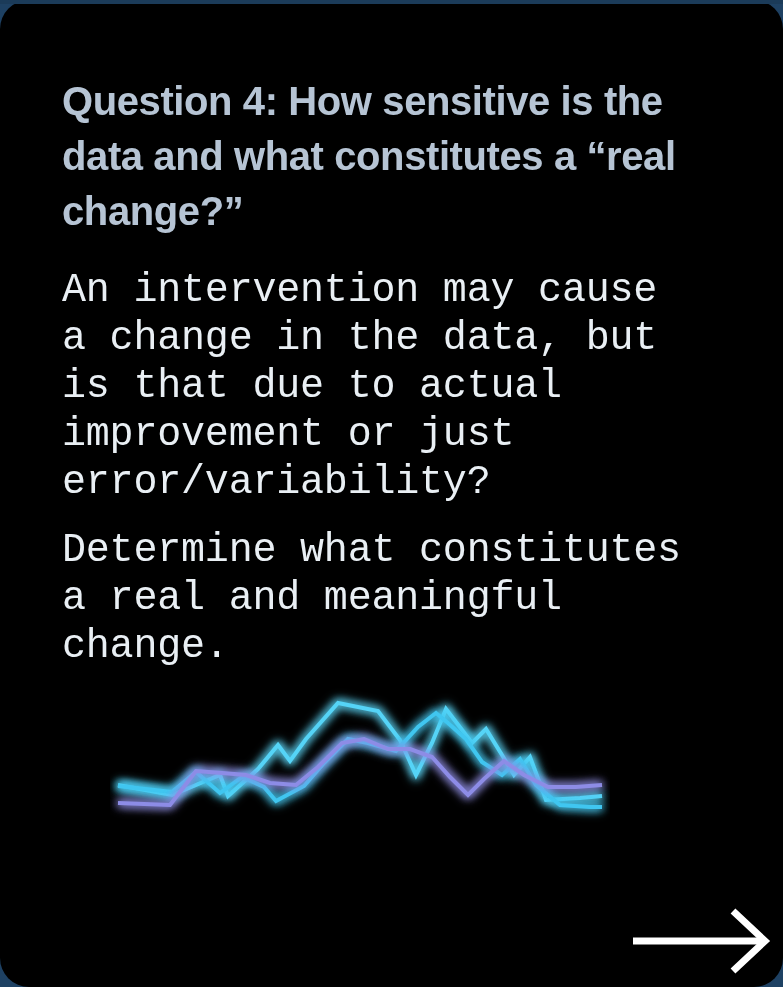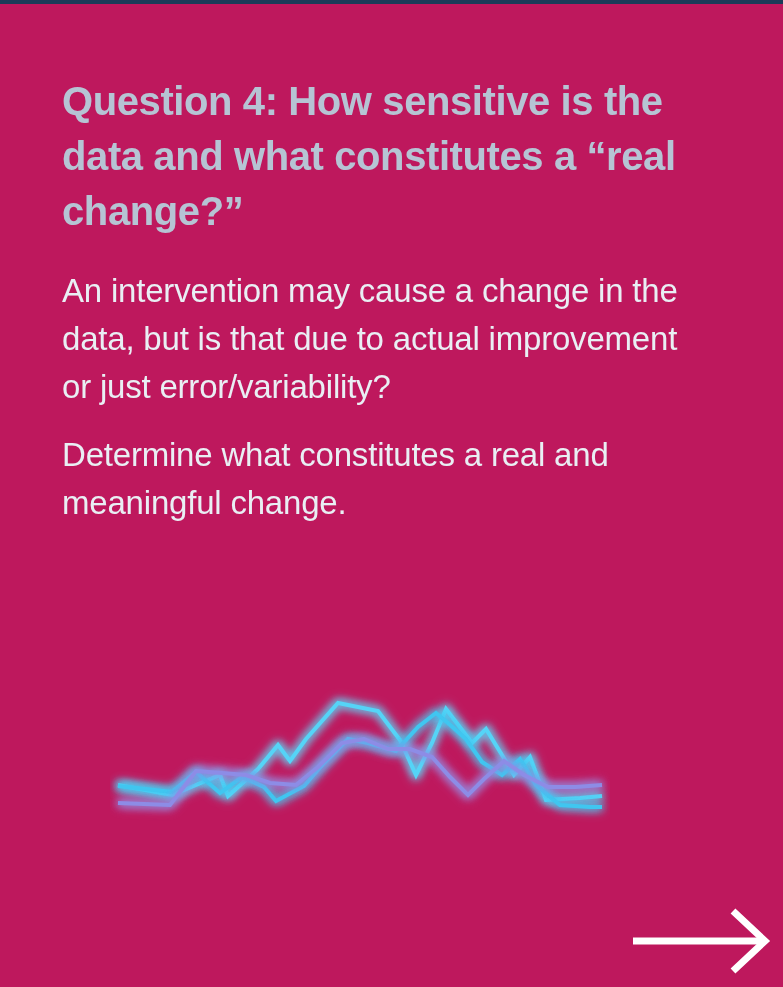--- a/index.html
+++ b/index.html
@@ -12,21 +12,22 @@
     height: 987px;
     background: #1e4163;
     font-family: "Liberation Sans", sans-serif;
     overflow: hidden;
     position: relative;
   }
 
   .slide {
     position: absolute;
     inset: 0;
-    background: #be185d;
+    background: #000000;
+    border-radius: 29px;
   }
 
   .top-edge {
     position: absolute;
     top: 0;
     left: 0;
     width: 783px;
     height: 4px;
     background: #1b3b59;
   }
@@ -49,23 +50,23 @@
     width: 660px;
     white-space: pre-line;
   }
 
   .body-block {
     margin-top: 28px;
   }
 
   .body-text {
     color: #e9eff4;
-    font-family: Liberation Sans, sans-serif;
+    font-family: Liberation Mono, monospace;
     font-weight: normal;
-    font-size: 33px;
+    font-size: 40px;
     line-height: 48px;
     letter-spacing: -0.2px;
     margin: 0;
     width: 640px;
     white-space: pre-line;
   }
 
   .body-text.second {
     margin-top: 20px;
   }

